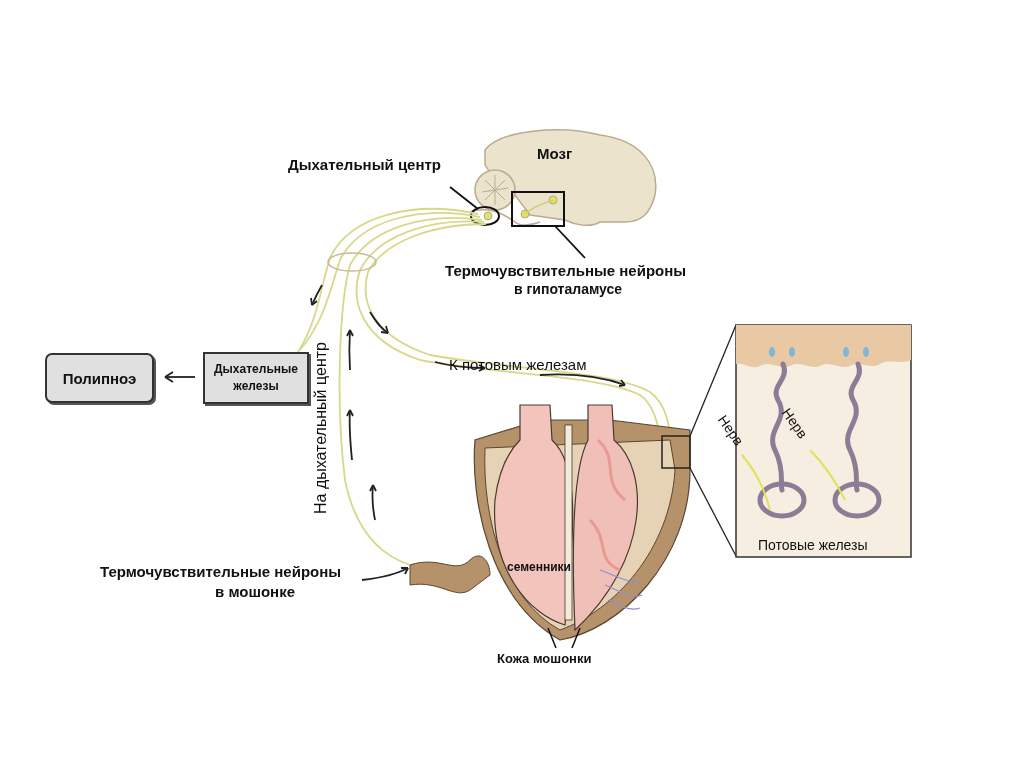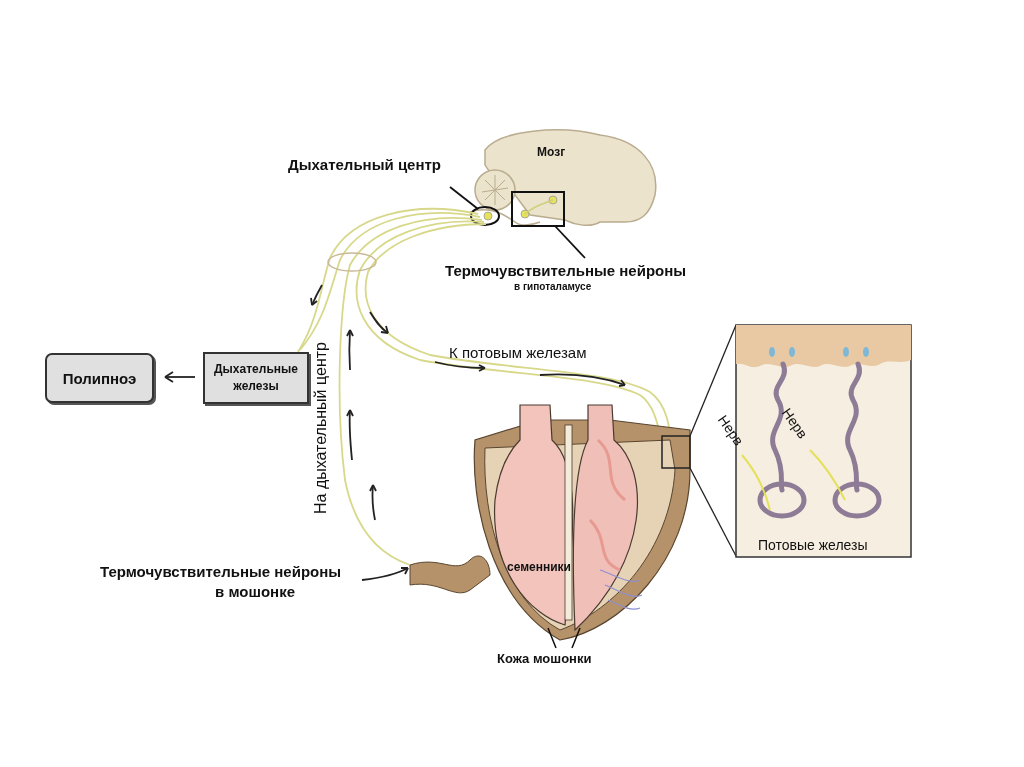--- a/index.html
+++ b/index.html
@@ -93,35 +93,35 @@
     </g>
     <g fill="#7fb8d6">
       <ellipse cx="772" cy="352" rx="3" ry="5"></ellipse>
         <ellipse cx="792" cy="352" rx="3" ry="5"></ellipse>
       <ellipse cx="846" cy="352" rx="3" ry="5"></ellipse>
         <ellipse cx="866" cy="352" rx="3" ry="5"></ellipse>
     </g>
   </g>
 </svg>
 
-<div class="lbl bold" style="left:537px;top:145px;font-size:12px;">Мозг</div>
+<div class="lbl bold" style="left:537px;top:145px;font-size:15px;">Мозг</div>
 <div class="lbl bold" style="left:280px;top:156px;font-size:15px;margin-left:8px;">Дыхательный центр</div>
 <div class="lbl bold" style="left:445px;top:262px;font-size:15px;">Термочувствительные нейроны</div>
-<div class="lbl bold" style="left:514px;top:281px;font-size:10px;">в гипоталамусе</div>
+<div class="lbl bold" style="left:514px;top:281px;font-size:14px;">в гипоталамусе</div>
 
 <div class="box" style="left:45px;top:353px;width:105px;height:46px;font-size:15px;border-radius:7px;">
   <span>Полипноэ</span>
 </div>
 <div class="box" style="left:203px;top:352px;width:102px;height:48px;font-size:12px;flex-direction:column;line-height:17px;">
   <span>Дыхательные</span>
   <span>железы</span>
 </div>
 
 <div class="lbl" style="left:236px;top:420px;font-size:16px;transform:rotate(-90deg);transform-origin:center;width:170px;text-align:center;">На дыхательный центр</div>
-<div class="lbl" style="left:449px;top:344px;font-size:15px;">К потовым железам</div>
+<div class="lbl" style="left:449px;top:356px;font-size:15px;">К потовым железам</div>
 
 <div class="lbl bold" style="left:100px;top:563px;font-size:15px;">Термочувствительные нейроны</div>
 <div class="lbl bold" style="left:187px;top:583px;font-size:15px;margin-left:28px;">в мошонке</div>
 
 <div class="lbl bold" style="left:507px;top:560px;font-size:12px;">семенники</div>
 <div class="lbl bold" style="left:497px;top:651px;font-size:13px;">Кожа мошонки</div>
 
 <div class="lbl" style="left:728px;top:412px;font-size:14px;transform:rotate(55deg);transform-origin:left top;">Нерв</div>
 <div class="lbl" style="left:792px;top:405px;font-size:14px;transform:rotate(55deg);transform-origin:left top;">Нерв</div>
 <div class="lbl" style="left:758px;top:537px;font-size:14px;">Потовые железы</div>

